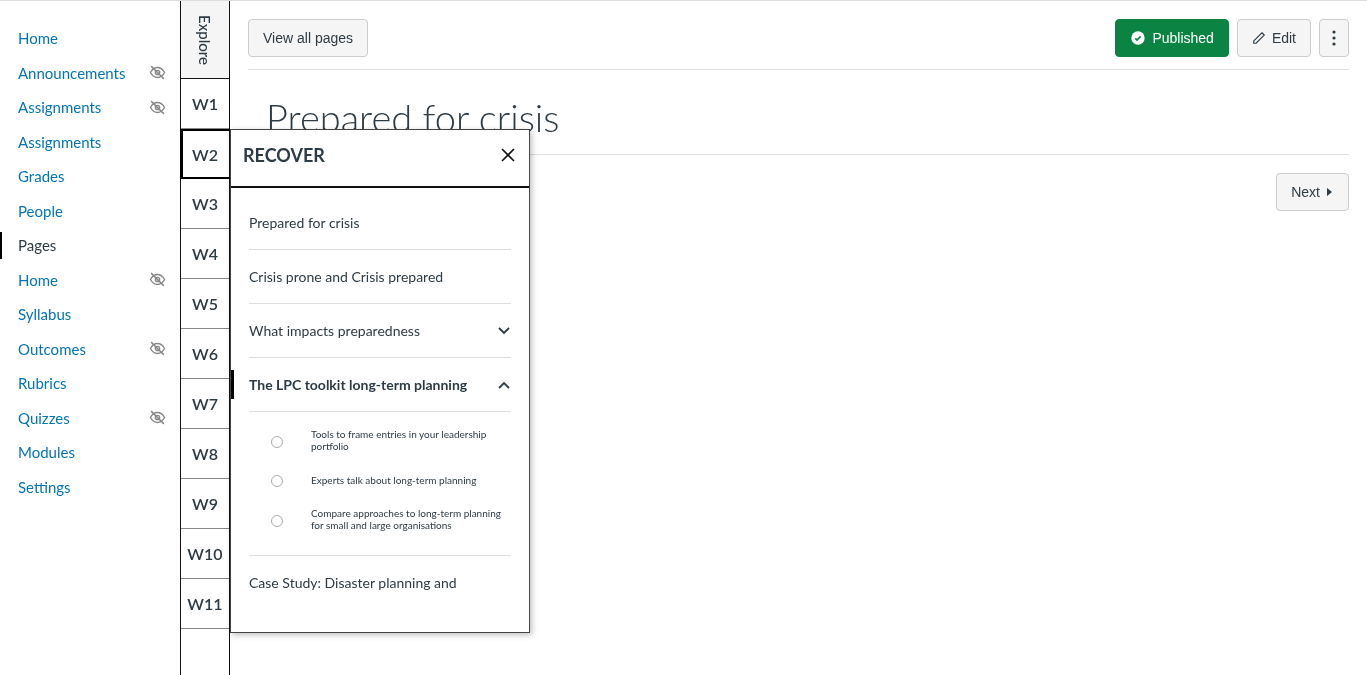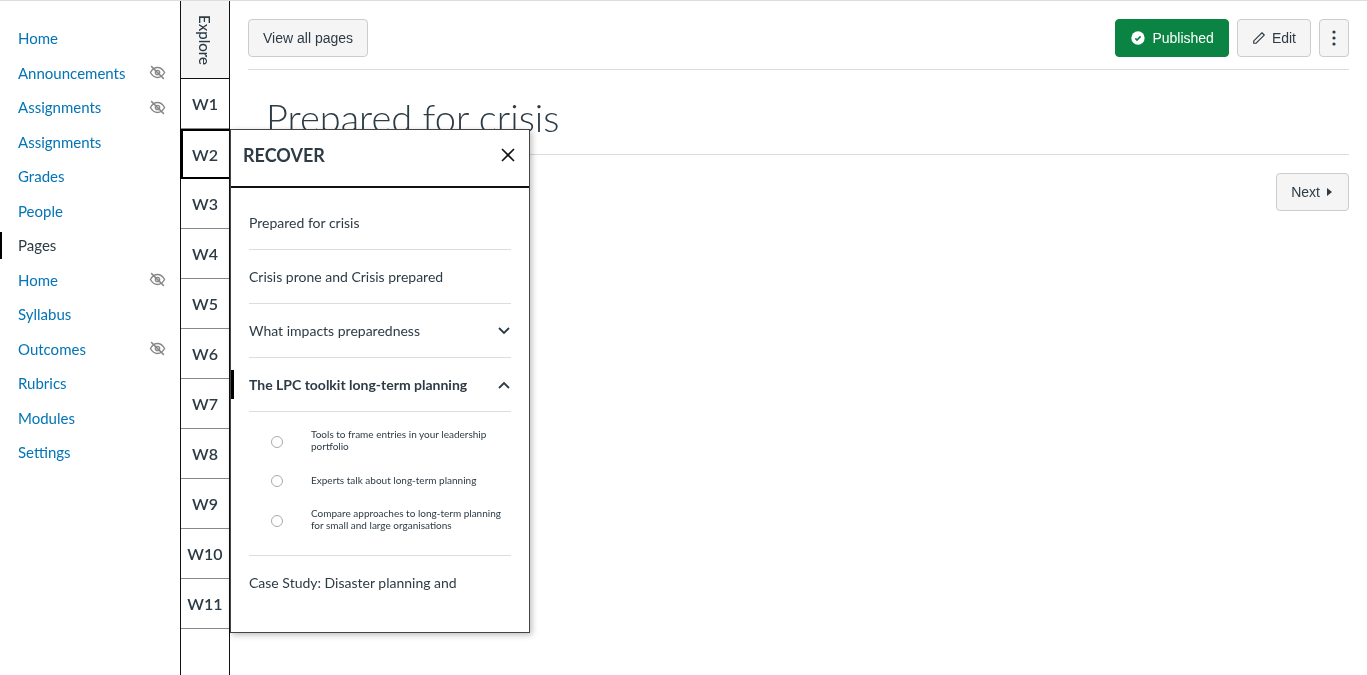--- a/index.html
+++ b/index.html
@@ -282,20 +282,30 @@
         <span class="hidden-icon">
           <svg width="17" height="17" viewBox="0 0 24 24" fill="none" stroke="currentColor" stroke-width="2">
             <path d="M2 12s4-7 10-7 10 7 10 7-4 7-10 7S2 12 2 12z"></path>
             <circle cx="12" cy="12" r="3"></circle>
             <line x1="3" y1="3" x2="21" y2="21"></line>
           </svg>
         </span>
       </div>
     <div class="nav-row">
         <a href="#">Rubrics</a>
+      </div>
+    <div class="nav-row">
+        <a href="#">Quizzes</a>
+        <span class="hidden-icon">
+          <svg width="17" height="17" viewBox="0 0 24 24" fill="none" stroke="currentColor" stroke-width="2">
+            <path d="M2 12s4-7 10-7 10 7 10 7-4 7-10 7S2 12 2 12z"></path>
+            <circle cx="12" cy="12" r="3"></circle>
+            <line x1="3" y1="3" x2="21" y2="21"></line>
+          </svg>
+        </span>
       </div>
     <div class="nav-row">
         <a href="#">Modules</a>
       </div>
     <div class="nav-row">
         <a href="#">Settings</a>
       </div>
   </nav>
 
   <div class="weeks-rail">

